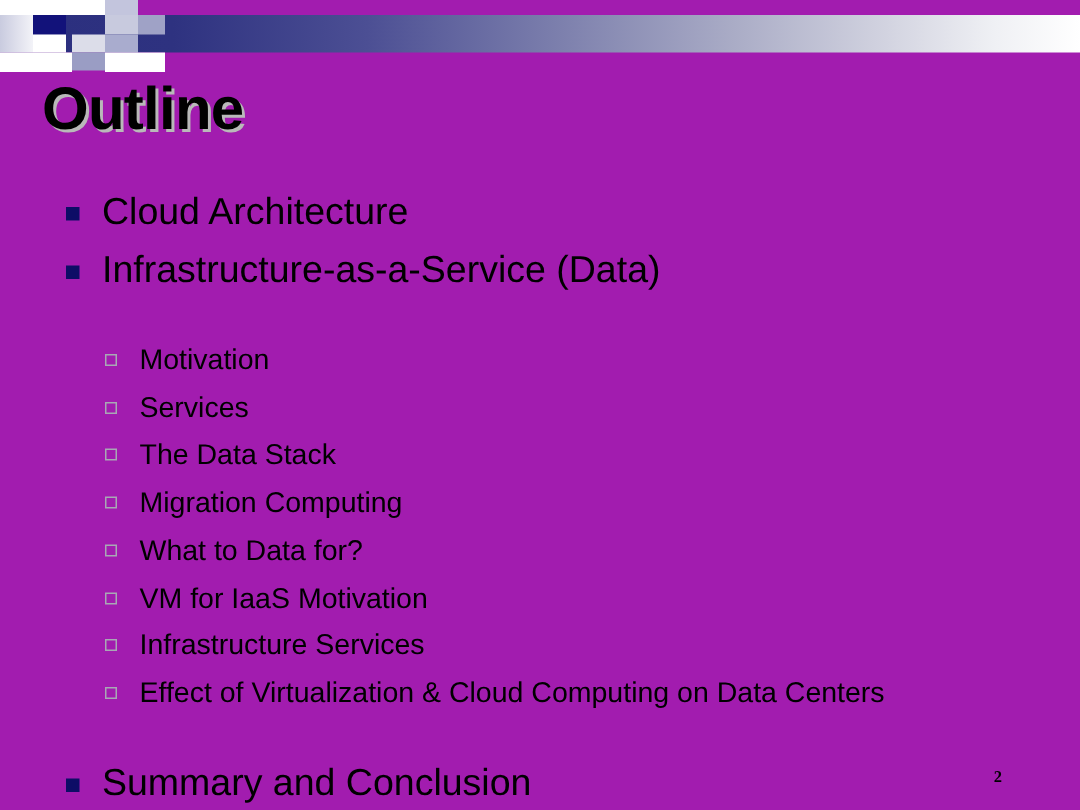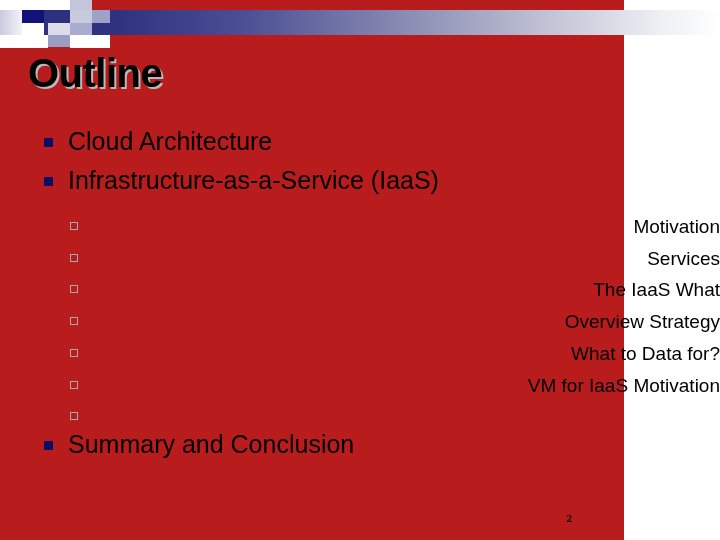--- a/index.html
+++ b/index.html
@@ -10,23 +10,23 @@
   body {
     width: 720px;
     height: 540px;
     font-family: "Liberation Sans", sans-serif;
     overflow: hidden;
     position: relative;
   }
 
   .slide {
     position: relative;
-    width: 624px;
+    width: 720px;
     height: 540px;
-    background: #b91c1c;
+    background: #a21caf;
   }
 
   
   .header-band {
     position: absolute;
     left: 0;
     top: 10px;
     width: 720px;
     height: 25px;
     background: linear-gradient(to right,
@@ -112,22 +112,21 @@
   .lvl1 .marker {
     position: absolute;
     left: 44px;
     top: 16px;
     width: 9px;
     height: 9px;
     background: #0d0d66;
   }
 
   .sub-list {
-    margin-top: 11px;
-    text-align: right;
+    margin-top: 25px;
   }
   .lvl2 {
     position: relative;
     padding-left: 93px;
     font-size: 19px;
     color: #000000;
     line-height: 31.7px;
     white-space: nowrap;
   }
   .lvl2 .marker {
@@ -183,61 +182,63 @@
 
   <div class="body-content">
 
     <div class="lvl1">
       <span class="marker"></span>
       <span>Cloud Architecture</span>
     </div>
 
     <div class="lvl1">
       <span class="marker"></span>
-      <span>Infrastructure-as-a-Service (IaaS)</span>
+      <span>Infrastructure-as-a-Service (Data)</span>
     </div>
 
     <div class="sub-list">
 
       <div class="lvl2">
         <span class="marker"></span>
         <span>Motivation</span>
       </div>
 
       <div class="lvl2">
         <span class="marker"></span>
         <span>Services</span>
       </div>
 
       <div class="lvl2">
         <span class="marker"></span>
-        <span>The IaaS What</span>
-      </div>
-
-      <div class="lvl2">
-        <span class="marker"></span>
-        <span>Overview Strategy</span>
+        <span>The Data Stack</span>
+      </div>
+
+      <div class="lvl2">
+        <span class="marker"></span>
+        <span>Migration Computing</span>
       </div>
 
       <div class="lvl2">
         <span class="marker"></span>
         <span>What to Data for?</span>
       </div>
 
       <div class="lvl2">
         <span class="marker"></span>
         <span>VM for IaaS Motivation</span>
       </div>
 
       <div class="lvl2">
         <span class="marker"></span>
-      </div>
-
-      <div class="lvl2">
-        <span class="marker"></span>
+        <span>Infrastructure Services</span>
+      </div>
+
+      <div class="lvl2">
+        <span class="marker"></span>
+        <span>Effect of Virtualization &amp; Cloud Computing on Data Centers</span>
       </div>
 
     </div>
 
     <div class="summary-wrap">
       <div class="lvl1">
         <span class="marker"></span>
         <span>Summary and Conclusion</span>
       </div>
     </div>

